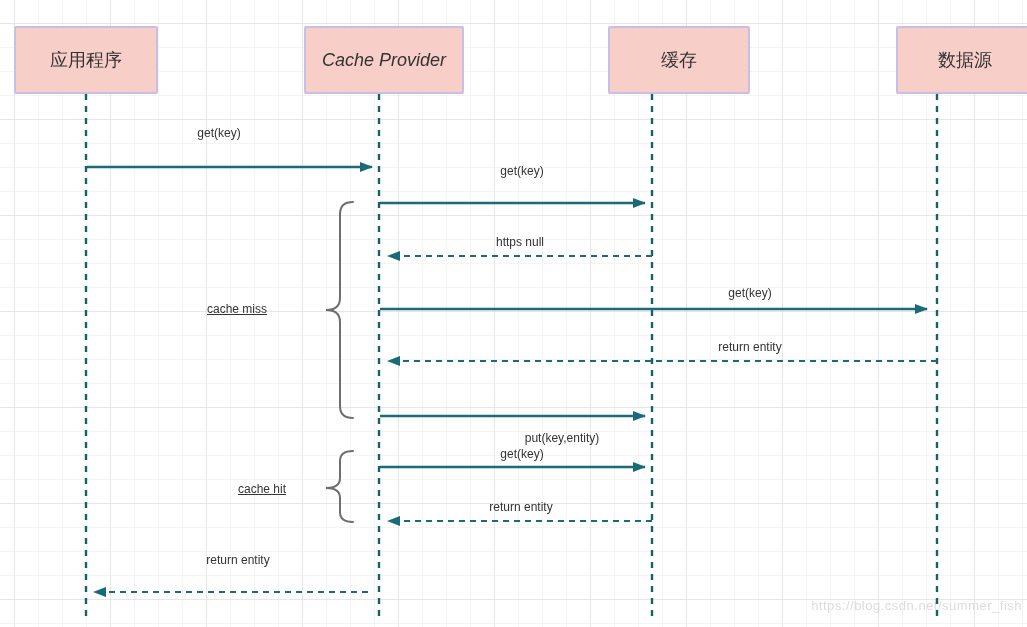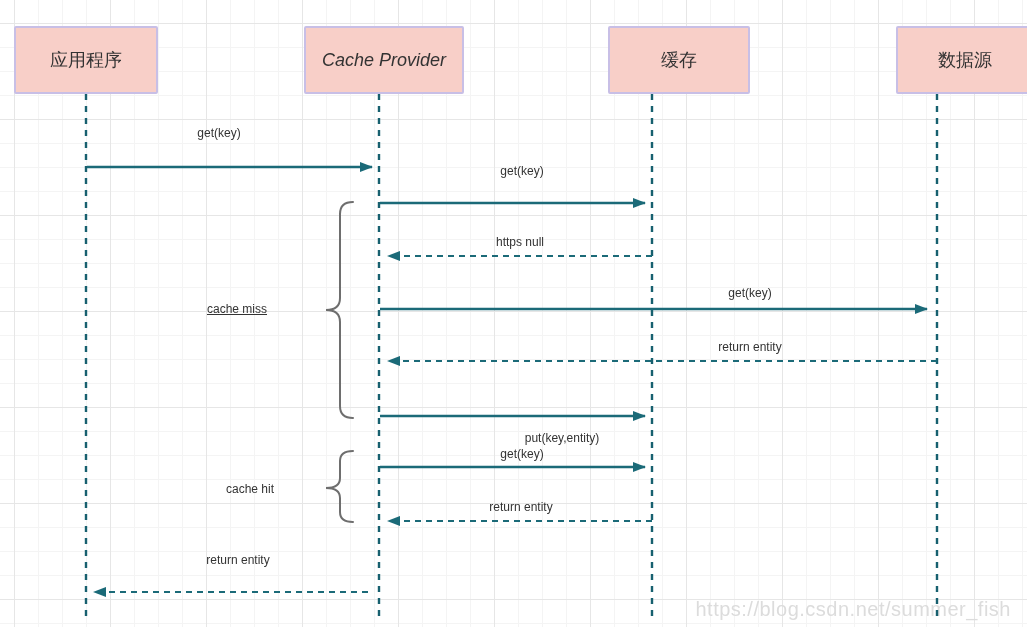--- a/index.html
+++ b/index.html
@@ -50,23 +50,23 @@
   .msg-label, .anno-label {
     position: absolute;
     transform: translate(-50%, -50%);
     font-size: 12px;
     color: #333333;
     white-space: nowrap;
     z-index: 4;
   }
   .watermark {
     position: absolute;
-    right: 16px;
+    right: 5px;
     top: 598px;
-    font-size: 20px;
+    font-size: 13px;
     color: #dcdcdc;
     letter-spacing: 0.5px;
     white-space: nowrap;
     z-index: 1;
   }
 </style>
 </head>
 <body>
 
 <div class="canvas">
@@ -116,15 +116,15 @@
   <div class="msg-label" style="left:522px; top:171px;">get(key)</div>
   <div class="msg-label" style="left:520px; top:242px;">https null</div>
   <div class="msg-label" style="left:750px; top:293px;">get(key)</div>
   <div class="msg-label" style="left:750px; top:347px;">return entity</div>
   <div class="msg-label" style="left:562px; top:398px;margin-top:40px;">put(key,entity)</div>
   <div class="msg-label" style="left:522px; top:454px;">get(key)</div>
   <div class="msg-label" style="left:521px; top:507px;">return entity</div>
   <div class="msg-label" style="left:238px; top:560px;">return entity</div>
 
   <div class="anno-label" style="left:237px; top:309px;text-decoration:underline;">cache miss</div>
-  <div class="anno-label" style="left:250px; top:489px;">cache hit</div>
+  <div class="anno-label" style="left:262px; top:489px;text-decoration:underline;">cache hit</div>
 
 </div>
 
 </body></html>

